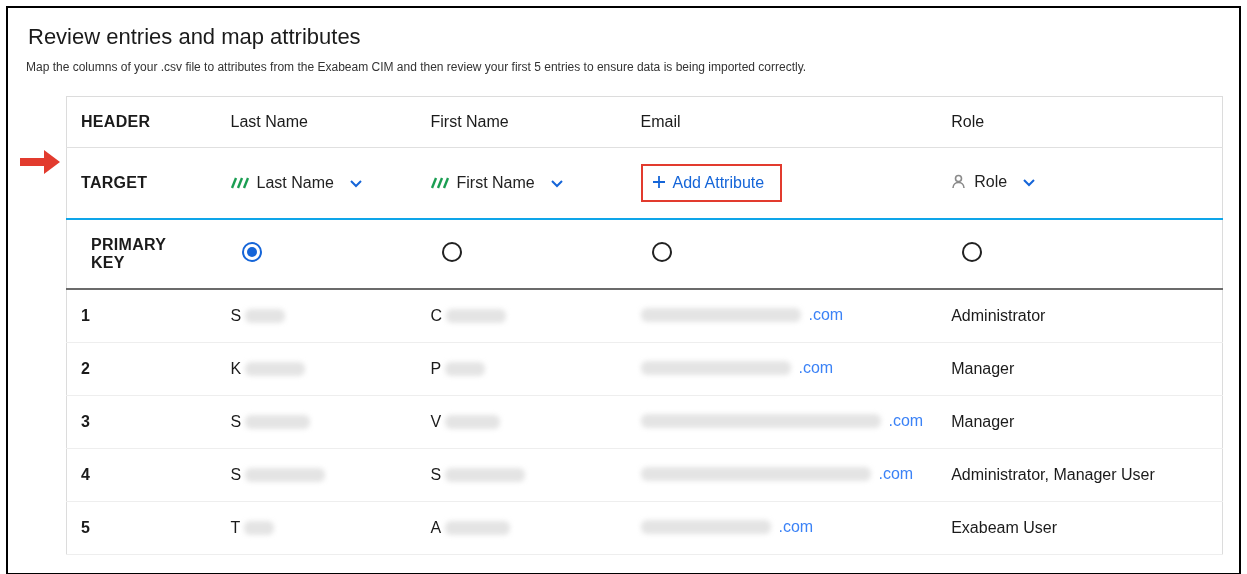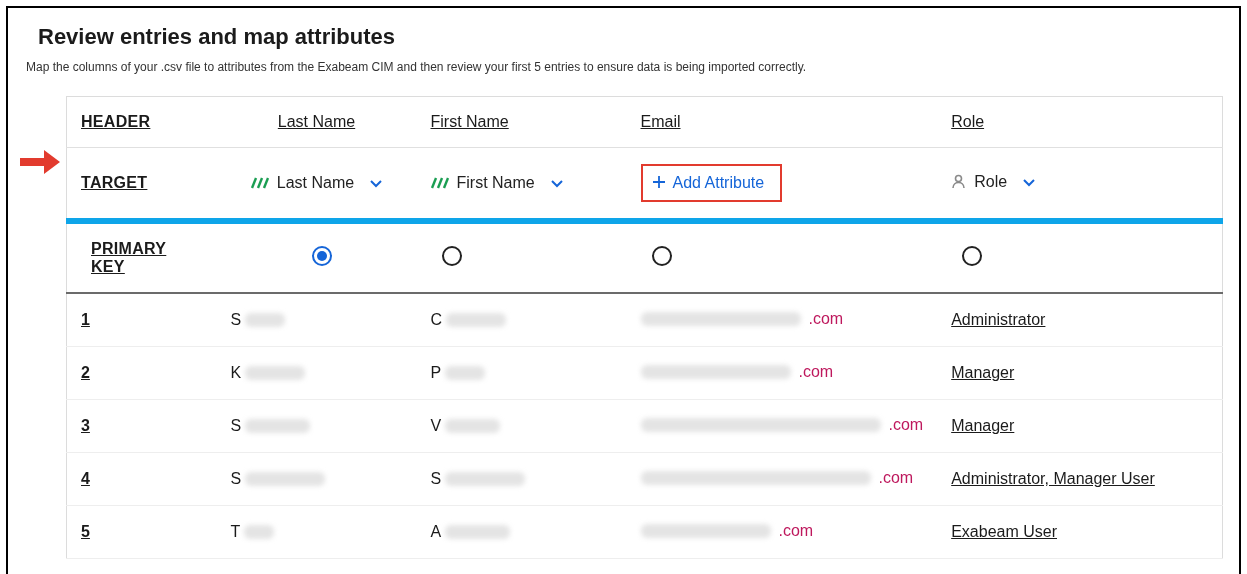--- a/index.html
+++ b/index.html
@@ -10,22 +10,22 @@
     padding: 6px;
     color: #1b1b1b;
   }
   .frame {
     border: 2px solid #000;
     padding: 14px 16px 18px 16px;
     position: relative;
   }
   .title {
     font-size: 22px;
-    font-weight: 700;
-    margin: 2px 0 10px 14px;
+    font-weight: 400;
+    margin: 2px 0 10px 4px;
   }
   .subtitle {
     font-size: 12px;
     color: #333;
     margin: 0 0 22px 2px;
   }
   .arrow-wrap {
     position: relative;
   }
   .arrow-svg {
@@ -39,36 +39,35 @@
     width: calc(100% - 42px);
     margin-left: 42px;
     border-collapse: collapse;
     border: 1px solid #dcdcdc;
   }
   .tbl td {
     padding: 16px 14px;
     font-size: 16px;
     border-bottom: 1px solid #eee;
     vertical-align: middle;
-    text-decoration: underline;
   }
   .tbl tr.header-row td {
     border-bottom: 1px solid #e0e0e0;
   }
   .rowlabel {
     font-weight: 700;
     font-size: 14px;
     letter-spacing: .3px;
     width: 150px;
   }
-  .col-ln { width: 200px; text-align: center; }
+  .col-ln { width: 200px; }
   .col-fn { width: 210px; }
   .col-em { width: 310px; }
   .col-rl { }
-  .target-row td { border-bottom: 6px solid #0ea5e9; }
+  .target-row td { border-bottom: 2px solid #0ea5e9; }
   .pk-row td { border-bottom: 2px solid #6b6b6b; padding-left: 24px; }
   .attr-pill {
     display: inline-flex;
     align-items: center;
     gap: 8px;
     font-size: 16px;
     color: #222;
     cursor: pointer;
   }
   .attr-pill .attr-icon { display:inline-flex; }
@@ -92,21 +91,21 @@
     display:inline-block;
     height: 14px;
     background: #e4e4e4;
     border-radius: 6px;
     filter: blur(2.5px);
     vertical-align: middle;
   }
   .muted-leading {
     display:inline-flex; align-items:center; gap:4px;
   }
-  .email-tail { color:#be185d; margin-left:4px; }
+  .email-tail { color:#3b82f6; margin-left:4px; }
   .idx { font-weight:700; font-size:15px; }
 </style>
 </head>
 <body>
 
 <div class="frame">
   <div class="title">Review entries and map attributes</div>
   <div class="subtitle">Map the columns of your .csv file to attributes from the Exabeam CIM and then review your first 5 entries to ensure data is being imported correctly.</div>
 
   <div class="arrow-wrap">

